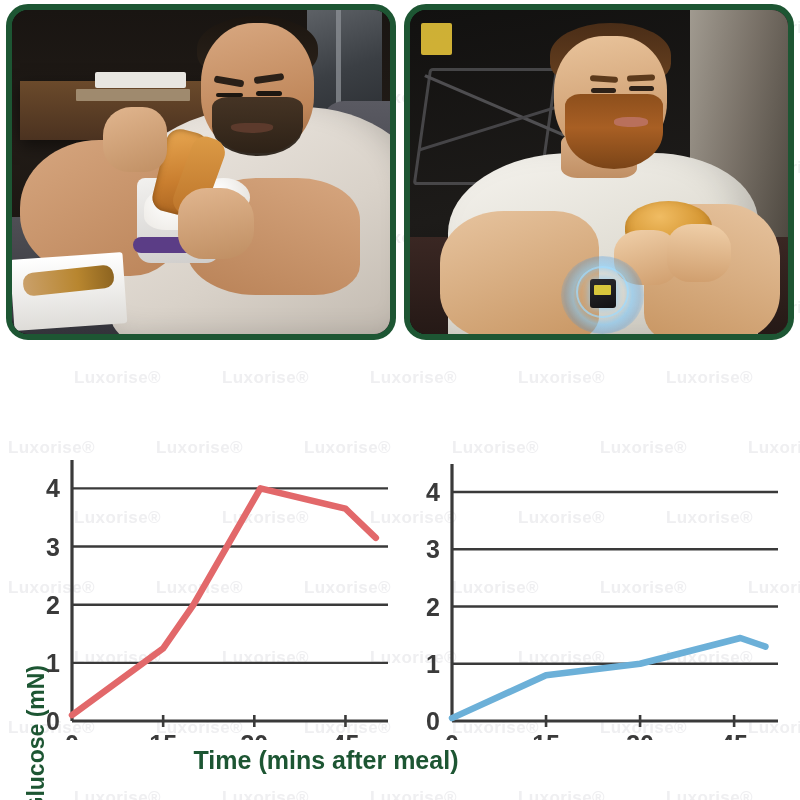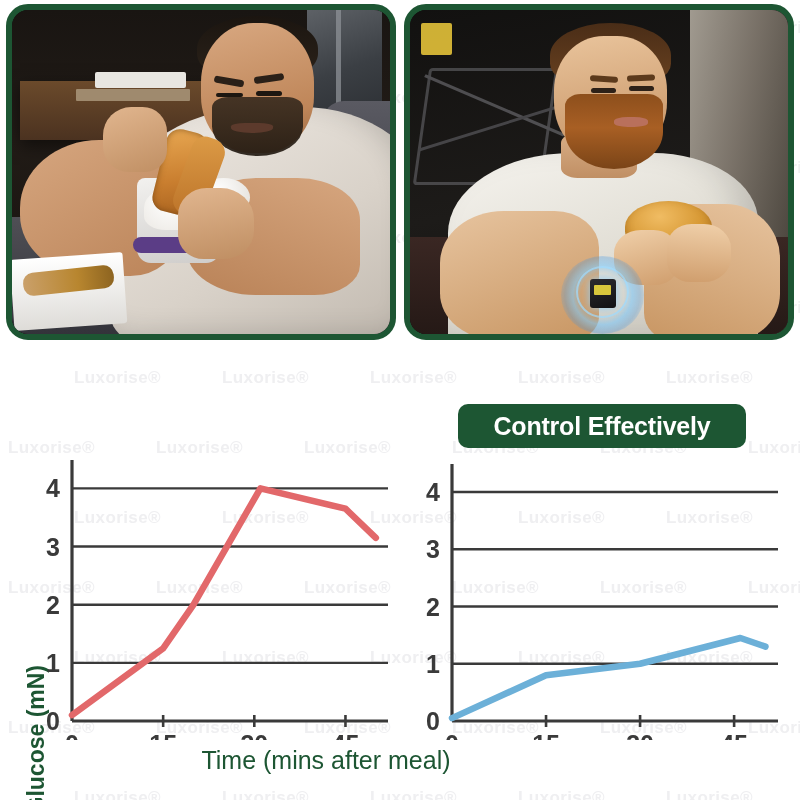--- a/index.html
+++ b/index.html
@@ -336,21 +336,21 @@
     width:268px;
     transform:rotate(-90deg);
     transform-origin:center;
     text-align:center;
     font-size:23px; font-weight:700; color:#1d5633;
     white-space:nowrap;
   }
   .xlabel {
     position:absolute; left:0; top:306px; width:652px;
     text-align:center;
-    font-size:25px; font-weight:400; color:#1d5633;
+    font-size:25px; font-weight:700; color:#1d5633;
   }
   .chart-svg { position:absolute; top:0; }
   .chart-left  { left:0px;   }
   .chart-right { left:400px; }
   .tick-text {
     font-family:"Liberation Sans", sans-serif;
     font-size:25px; font-weight:700; fill:#3a3a3a;
   }
 </style>
 </head>
@@ -485,21 +485,20 @@
         <div class="p2-hand-l"></div>
         <div class="p2-hand-r"></div>
         <div class="p2-glow"></div>
         <div class="p2-glow2"></div>
         <div class="p2-device"></div>
       </div>
     </div>
   </div>
 
 
-  <div class="badge">Control Effectively</div>
 
   <div class="charts">
     <div class="ylabel">Blood Glucose (mN)</div>
 
     <svg class="chart-svg chart-left" id="svg-left" width="400" height="300">
         <line x1="72" y1="222.83908045977012" x2="388" y2="222.83908045977012" stroke="#3a3a3a" stroke-width="2.4"></line>
         <line x1="72" y1="164.67816091954023" x2="388" y2="164.67816091954023" stroke="#3a3a3a" stroke-width="2.4"></line>
         <line x1="72" y1="106.51724137931032" x2="388" y2="106.51724137931032" stroke="#3a3a3a" stroke-width="2.4"></line>
         <line x1="72" y1="48.35632183908044" x2="388" y2="48.35632183908044" stroke="#3a3a3a" stroke-width="2.4"></line>
         <line x1="72" y1="20" x2="72" y2="281" stroke="#3a3a3a" stroke-width="3.2"></line>

